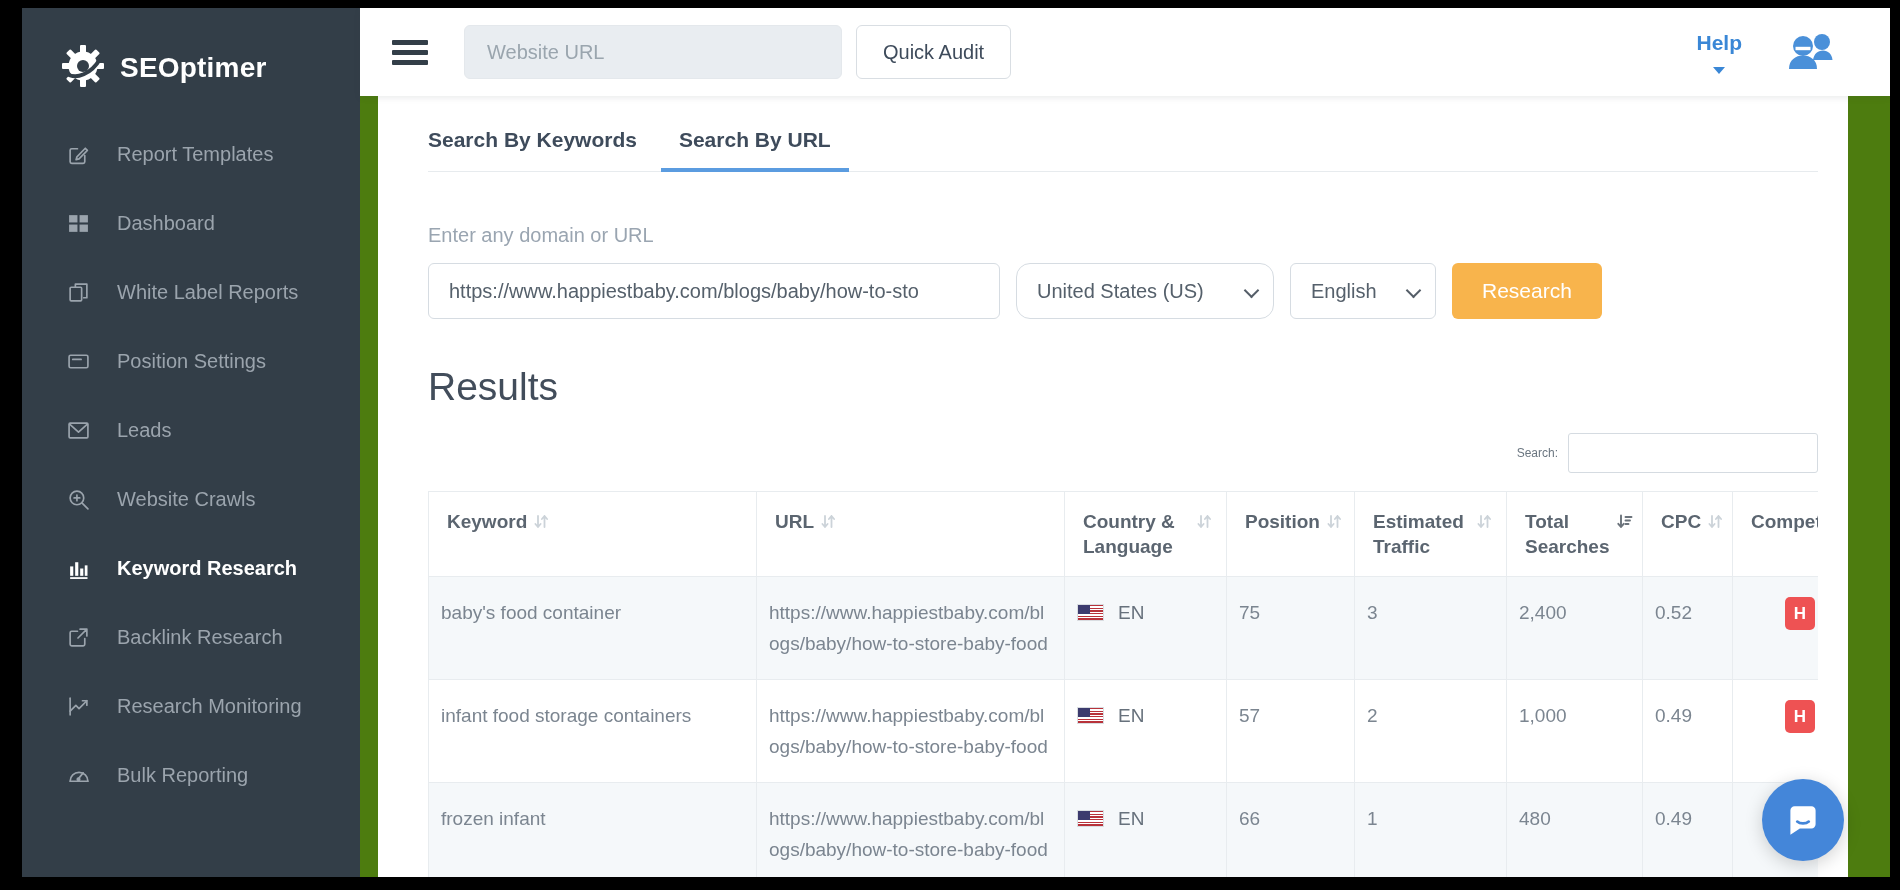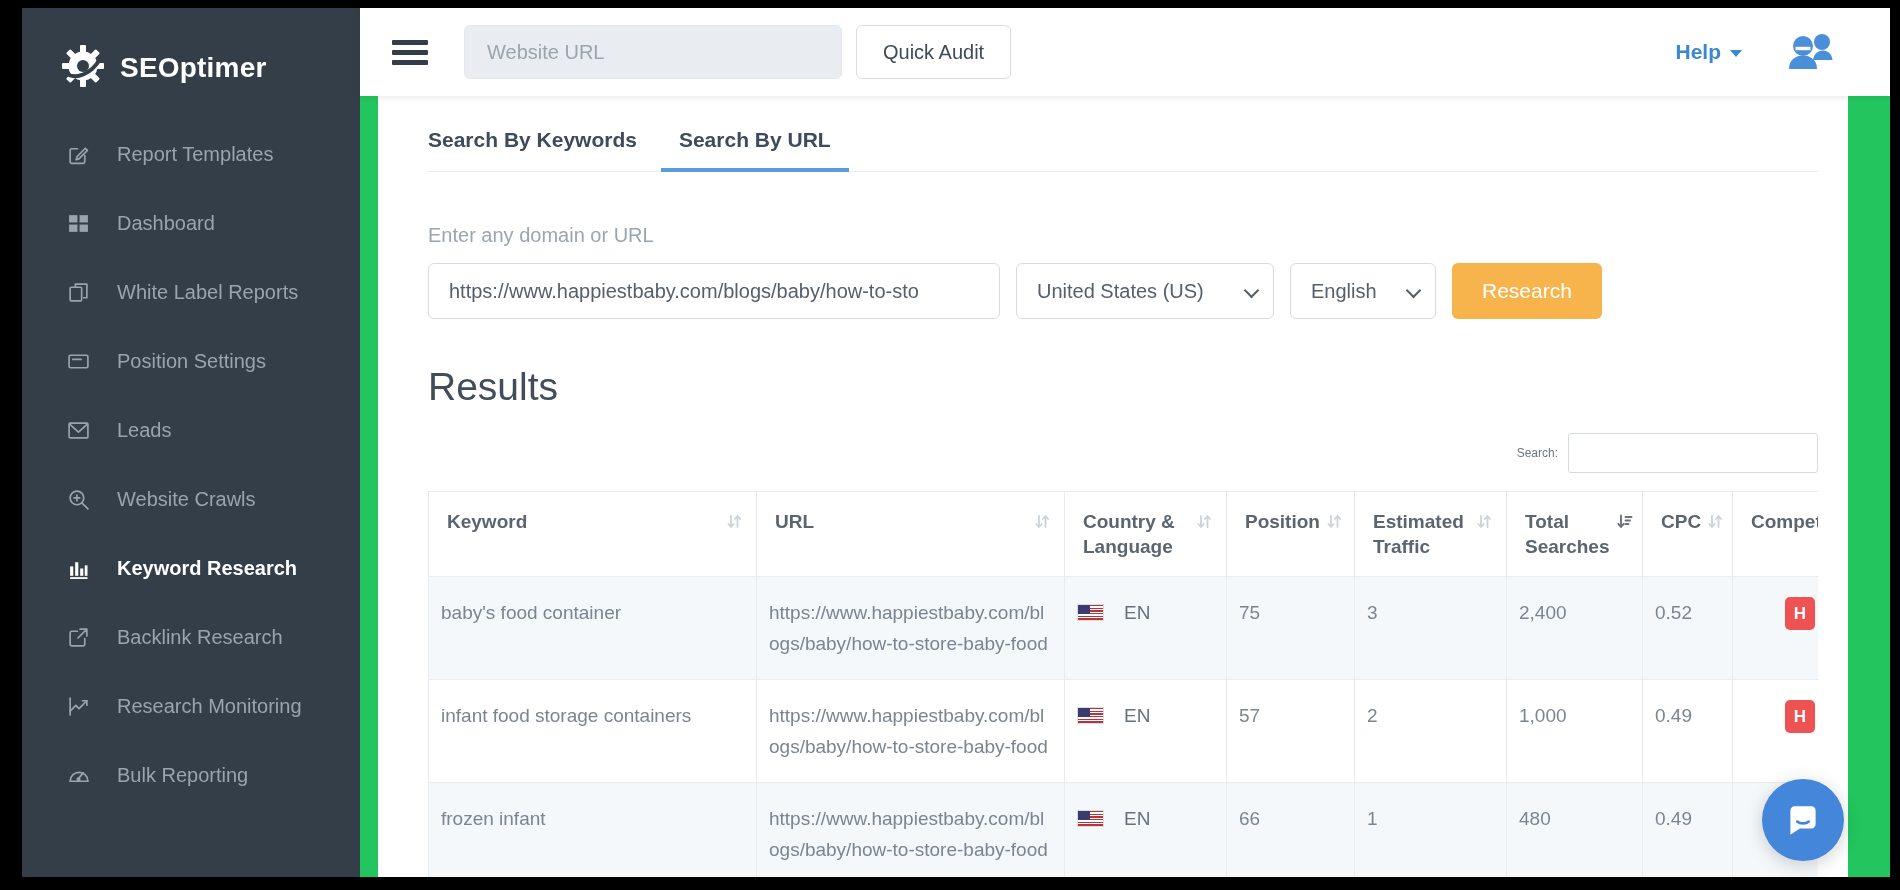--- a/index.html
+++ b/index.html
@@ -18,25 +18,25 @@
   .side-item.active .icon { color:#ffffff; }
 
   
   .main { flex:1; display:flex; flex-direction:column; min-width:0; }
   .topbar { height:88px; background:#fff; display:flex; align-items:center; box-shadow:0 2px 6px rgba(50,60,70,.10); position:relative; z-index:5; }
   .hamburger { margin-left:32px; width:36px; cursor:pointer; }
   .hamburger span { display:block; height:5px; background:#333e48; border-radius:1px; margin:5px 0; }
   .url-input { margin-left:36px; width:378px; height:54px; background:#e9edf1; border:1px solid #e4e8ec; border-radius:6px; padding:0 22px; font-size:20px; color:#55606b; font-family:inherit; }
   .url-input::placeholder { color:#9aa5ae; }
   .quick-audit { margin-left:14px; height:54px; padding:0 26px; background:#fff; border:1px solid #d9dee3; border-radius:6px; font-size:20px; color:#3e4b5b; font-family:inherit; cursor:pointer; }
-  .help { margin-left:auto; display:flex; align-items:center; gap:9px; color:#3a87d6; font-size:21px; font-weight:bold; cursor:pointer; }
+  .help { margin-left:auto; display:flex; align-items:center; gap:9px; color:#3a87d6; font-size:21px; font-weight:bold; cursor:pointer;flex-direction:column; }
   .caret-down { width:0; height:0; border-left:6px solid transparent; border-right:6px solid transparent; border-top:7px solid #3a87d6; margin-top:3px; }
   .user-ic { margin:0 56px 0 44px; cursor:pointer; display:flex; }
 
-  .page { flex:1; position:relative; background:#22c55e; }
+  .page { flex:1; position:relative; background:#4d7c0f; }
   .card { position:absolute; left:18px; right:42px; top:0; bottom:0; background:#fff; overflow:hidden; padding:20px 0 0 50px; }
   .content { width:1390px; }
 
   
   .tabs { display:flex; border-bottom:1px solid #e7ebee; }
   .tab { font-size:21px; font-weight:bold; color:#3e4b5b; padding:12px 18px 16px; cursor:pointer; border-bottom:4px solid transparent; margin-bottom:-1px; white-space:nowrap; }
   .tab:first-child { padding-left:0; margin-right:6px; }
   .tab.active { border-bottom-color:#5b9ce0; }
 
   
@@ -53,25 +53,25 @@
   .table-search label { font-size:12px; color:#6b7680; }
   .table-search input { width:250px; height:40px; border:1px solid #d5dbe1; border-radius:3px; padding:0 10px; font-size:19px; color:#55606b; font-family:inherit; }
 
   
   .table-clip { margin-top:18px; width:1390px; overflow:hidden; }
   table.results { width:1500px; table-layout:fixed; border-collapse:collapse; }
   .results th, .results td { border:1px solid #e8ecef; border-bottom:1px solid #e8ecef; vertical-align:top; text-align:left; font-size:19px; }
   .results th { padding:17px 14px 17px 18px; color:#5b6570; background:#fff; }
   .results td { padding:20px 12px; color:#7b8590; line-height:31px; }
   .results tbody tr:nth-child(odd) { background:#f5f8fa; }
-  .th-flex { display:flex; gap:6px; line-height:25px;justify-content:space-between; }
+  .th-flex { display:flex; gap:6px; line-height:25px; }
   .th-flex .lbl { flex:0 1 auto; }
   .th-flex .sort { flex:0 0 auto; margin-top:2px; }
   td.url-cell { word-break:break-all; }
-  .country-cell { display:flex; align-items:center; gap:20px; color:#67717c; }
+  .country-cell { display:flex; align-items:center; gap:14px; color:#67717c; }
   .flag { width:27px; height:17px; flex:0 0 27px; border:1px solid #d9dde1;
     background:
       linear-gradient(#3c3b6e,#3c3b6e) no-repeat 0 0 / 12px 9px,
       repeating-linear-gradient(180deg,#b8323a 0 1.35px,#ffffff 1.35px 2.7px); }
   .badge-h { display:inline-block; margin-left:40px; width:30px; height:33px; background:#ee5253; border-radius:5px; color:#fff; font-weight:bold; font-size:17px; line-height:33px; text-align:center; }
 
   
   .chat-bubble { position:absolute; right:46px; bottom:16px; width:82px; height:82px; border-radius:50%; background:#4486d9; display:flex; align-items:center; justify-content:center; box-shadow:0 4px 18px rgba(0,0,0,.18); cursor:pointer; z-index:20; }
 </style>
 </head>
@@ -256,21 +256,21 @@
 
             <div class="tabs">
               <div class="tab">Search By Keywords</div>
               <div class="tab active">Search By URL</div>
             </div>
 
             <div class="field-label">Enter any domain or URL</div>
 
             <div class="form-row">
               <input class="domain-input" type="text" value="https://www.happiestbaby.com/blogs/baby/how-to-sto" style="">
-              <div class="select-box" style="width:258px;">
+              <div class="select-box" style="width:258px;border-radius:14px;">
                 <span>United States (US)</span>
                 <span class="chev"></span>
               </div>
               <div class="select-box" style="width:146px;">
                 <span>English</span>
                 <span class="chev"></span>
               </div>
               <button class="research-btn">Research</button>
             </div>
 

